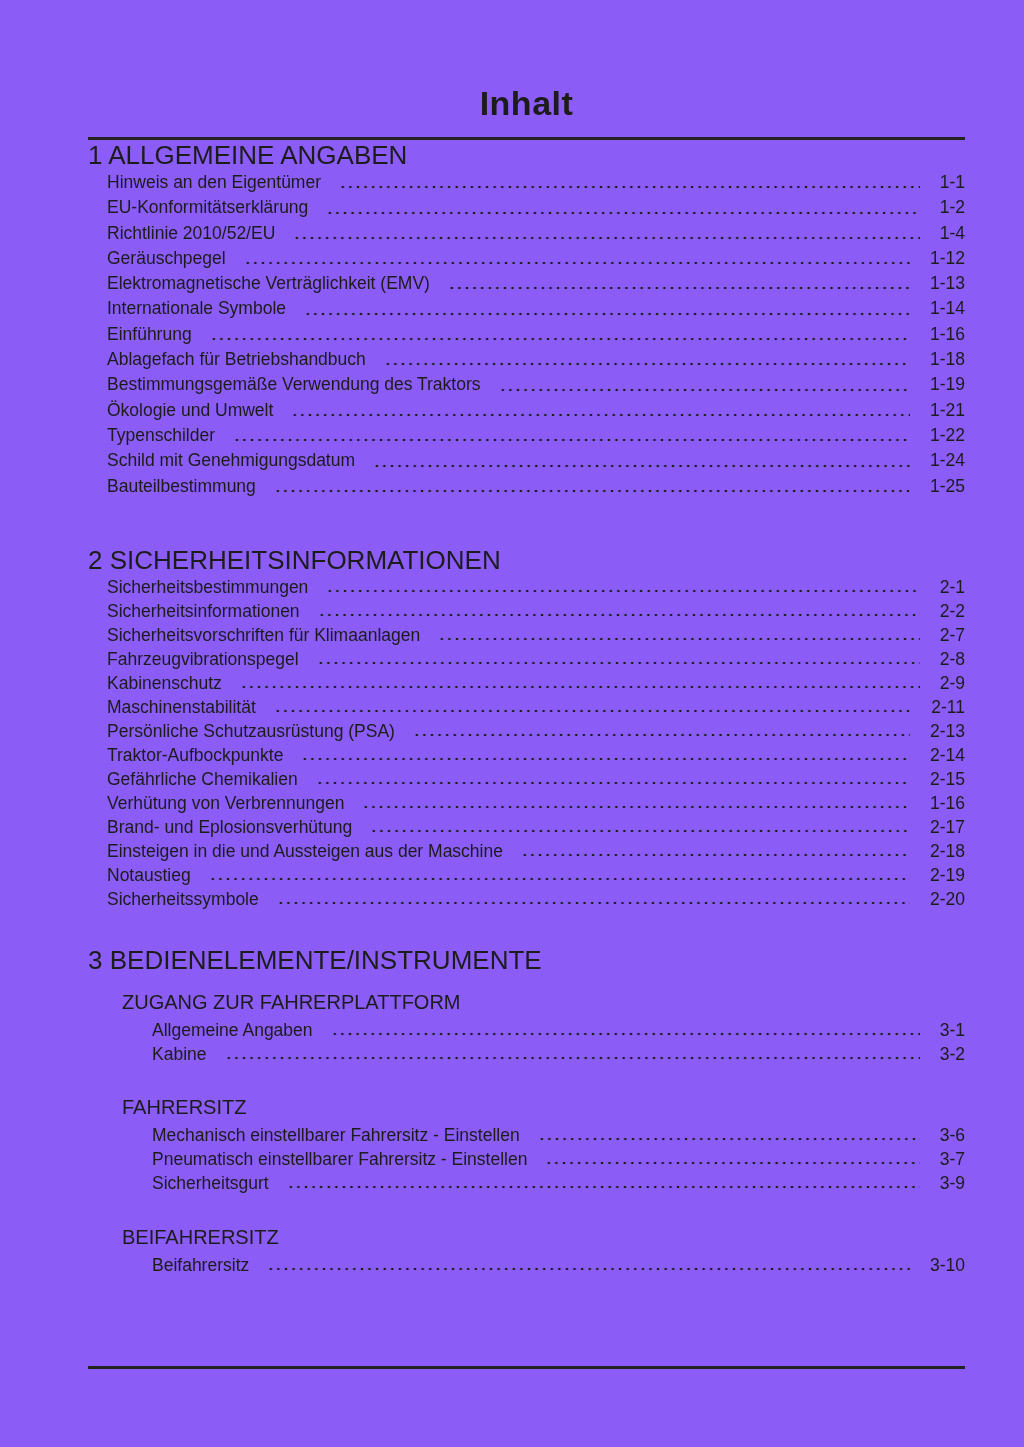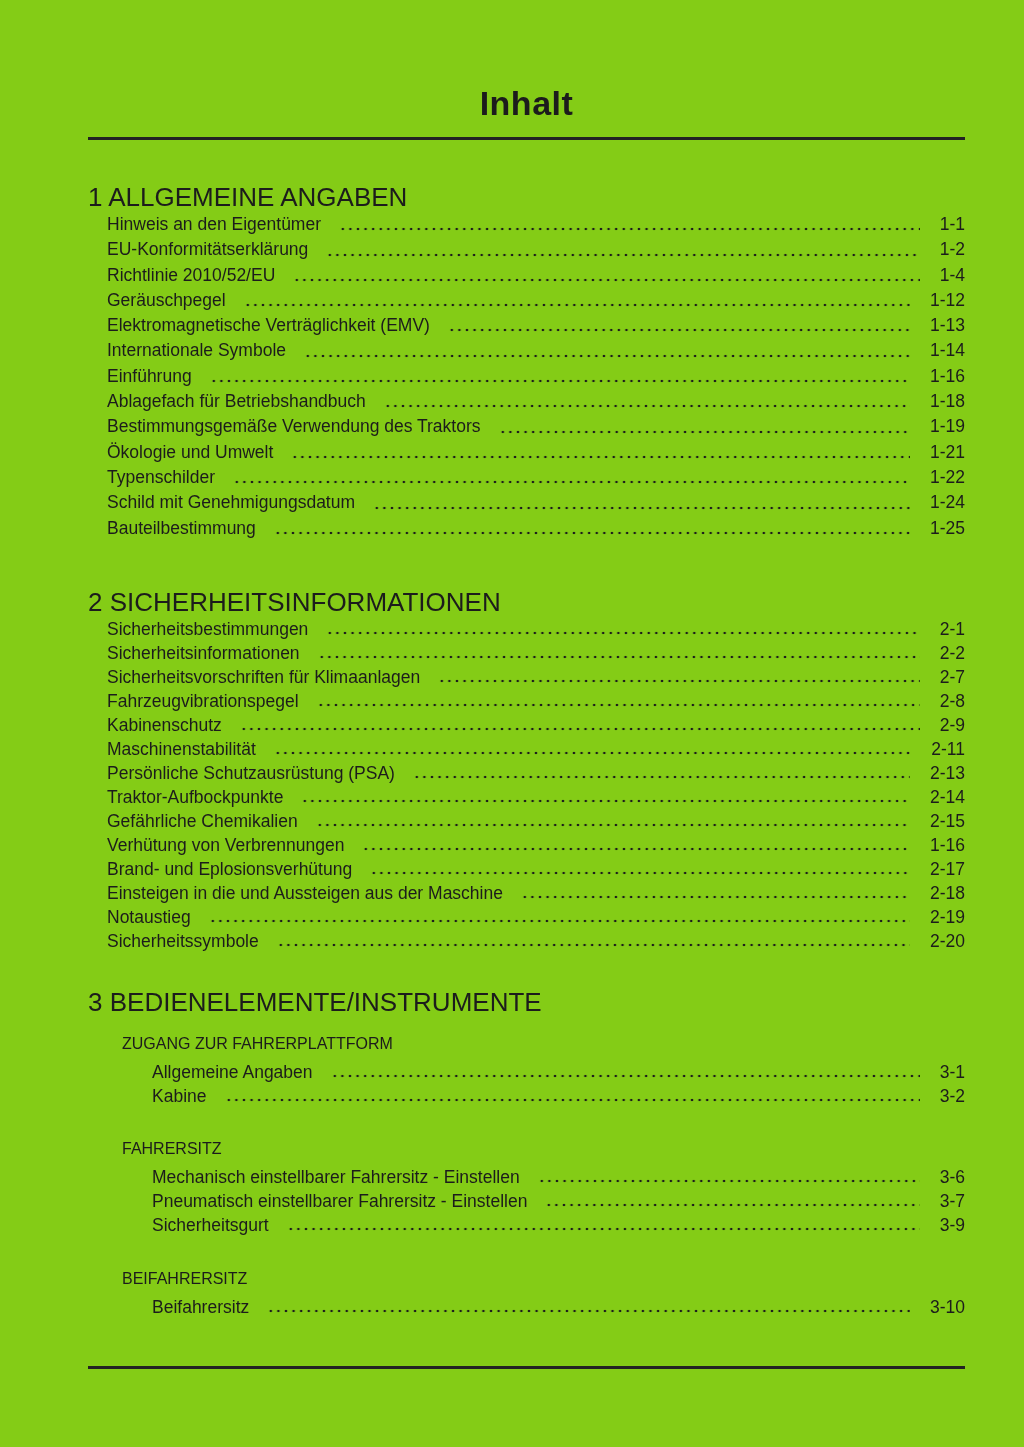--- a/index.html
+++ b/index.html
@@ -1,20 +1,20 @@
 <!DOCTYPE html>
 <html><head>
 <meta charset="utf-8">
 <style>
   html, body { margin: 0; padding: 0; background: #ffffff; }
   .page {
     position: relative;
     width: 1024px;
     height: 1447px;
-    background: #84cc16;
+    background: #8b5cf6;
     font-family: "Liberation Sans", "DejaVu Sans", sans-serif;
     color: #1c1c1c;
     overflow: hidden;
   }
   .content {
     position: absolute;
     left: 88px;
     top: 0;
     width: 877px;
   }
@@ -32,21 +32,21 @@
     margin-top: 17px;
   }
   .rule-bottom {
     position: absolute;
     left: 88px;
     top: 1366px;
     width: 877px;
     height: 3px;
     background: #232323;
   }
-  .chapter { margin-top: 42px; }
+  .chapter { }
   .chapter.ch2 { margin-top: 46px; }
   .chapter.ch3 { margin-top: 34px; }
   .chapter-heading {
     margin: 0;
     font-size: 26px;
     line-height: 30px;
     font-weight: 400;
     white-space: nowrap;
   }
   .entries {
@@ -71,21 +71,21 @@
     background-size: 7.6px 4px;
     background-repeat: repeat-x;
     background-position: left bottom 6px;
   }
   .entry-page { white-space: nowrap; }
   .subsection { margin-top: 27px; }
   .subsection.first { margin-top: 13px; }
   .subsection.last { margin-top: 28px; }
   .subsection-title {
     margin: 6px 0 0 34px;
-    font-size: 16px;
+    font-size: 20px;
     line-height: 28px;
     font-weight: 400;
     white-space: nowrap;
   }
   .subsection .entries { padding-left: 64px; margin-top: 2px; }
 </style>
 </head>
 <body>
 
 <div class="page">

